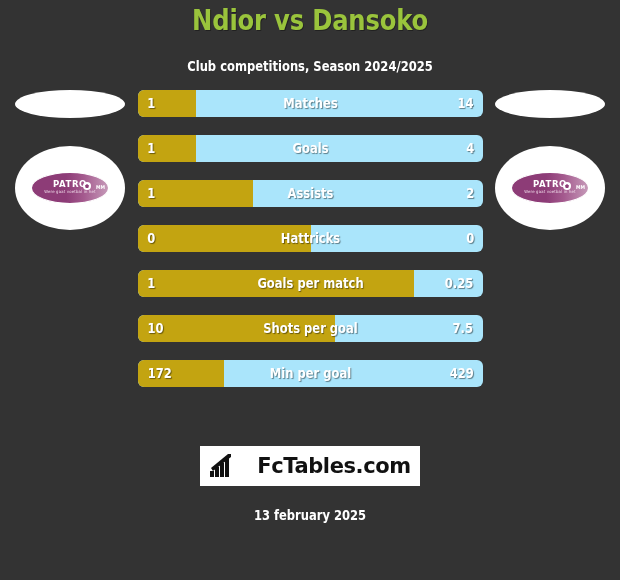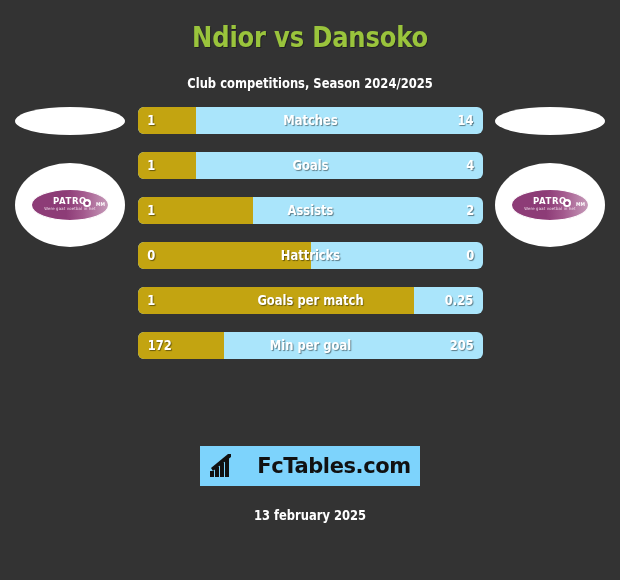--- a/index.html
+++ b/index.html
@@ -12,21 +12,21 @@
 
   body {
     background: #333333;
     font-family: "DejaVu Sans Condensed", "Liberation Sans Narrow", "Liberation Sans", sans-serif;
     position: relative;
   }
 
   
   #header {
     width: 620px;
-    padding-top: 18px;
+    padding-top: 1px;
     text-align: center;
   }
 
   #page-title {
     color: #9ac43c;
     font-size: 29px;
     font-weight: bold;
     letter-spacing: -0.2px;
     line-height: 38px;
     text-shadow: 1px 1px 0 rgba(0,0,0,0.35);
@@ -196,21 +196,21 @@
     text-align: center;
   }
 
   #fctables-logo {
     display: inline-flex;
     align-items: center;
     justify-content: center;
     gap: 22px;
     width: 220px;
     height: 40px;
-    background: #7dd3fc;
+    background: #ffffff;
     vertical-align: middle;
   }
 
   #fctables-chart-icon { display: block; }
 
   #fctables-wordmark {
     color: #111111;
     font-family: "DejaVu Sans", "Liberation Sans", sans-serif;
     font-size: 21px;
     font-weight: bold;
@@ -284,24 +284,30 @@
         <div class="bar-label">Hattricks</div>
         <div class="bar-value-away">0</div>
       </div>
       <div class="stat-row">
         <div class="bar-home" style="width: 80%; background: rgb(195, 164, 17);"></div>
         <div class="bar-value-home">1</div>
         <div class="bar-label">Goals per match</div>
         <div class="bar-value-away">0.25</div>
       </div>
       <div class="stat-row">
+        <div class="bar-home" style="width: 57.1%; background: rgb(195, 164, 17);"></div>
+        <div class="bar-value-home">10</div>
+        <div class="bar-label">Shots per goal</div>
+        <div class="bar-value-away">7.5</div>
+      </div>
+      <div class="stat-row">
         <div class="bar-home" style="width: 25%; background: rgb(195, 164, 17);"></div>
         <div class="bar-value-home">172</div>
         <div class="bar-label">Min per goal</div>
-        <div class="bar-value-away">205</div>
+        <div class="bar-value-away">429</div>
       </div>
     </div>
 </div>
 
 <div id="footer">
   <div id="fctables-logo">
     <svg id="fctables-chart-icon" width="26" height="24" viewBox="0 0 26 24">
       <rect x="1" y="17" width="4" height="6" fill="#111"></rect>
       <rect x="6" y="13" width="4" height="10" fill="#111"></rect>
       <rect x="11" y="9" width="4" height="14" fill="#111"></rect>

